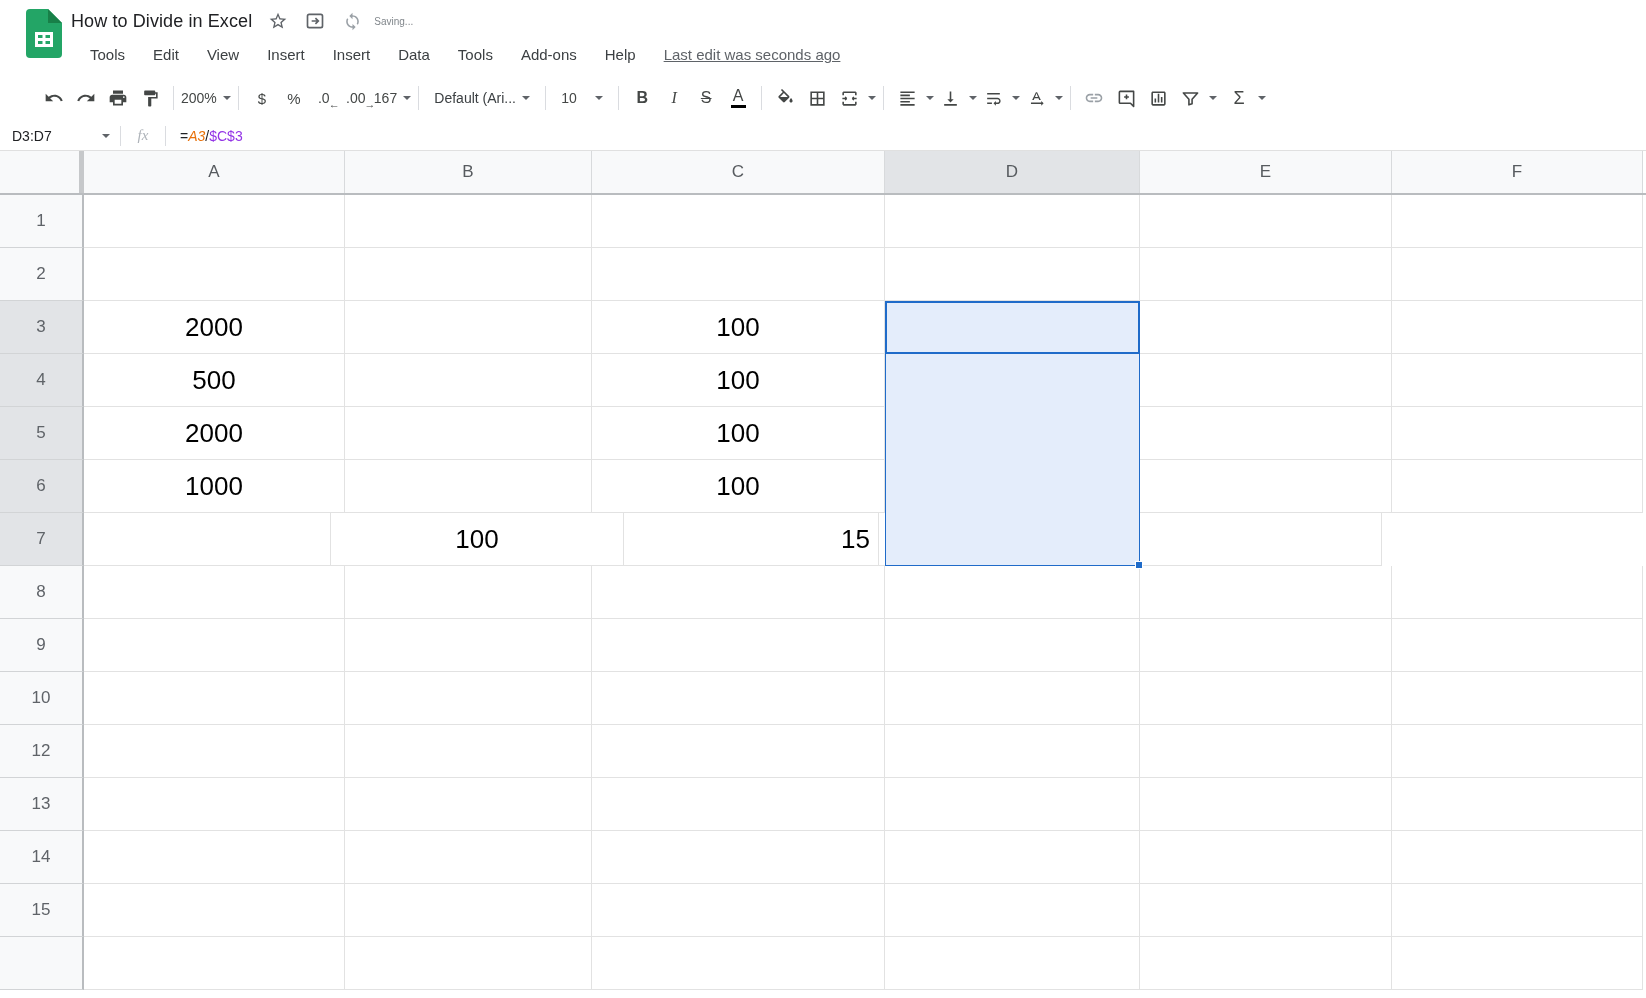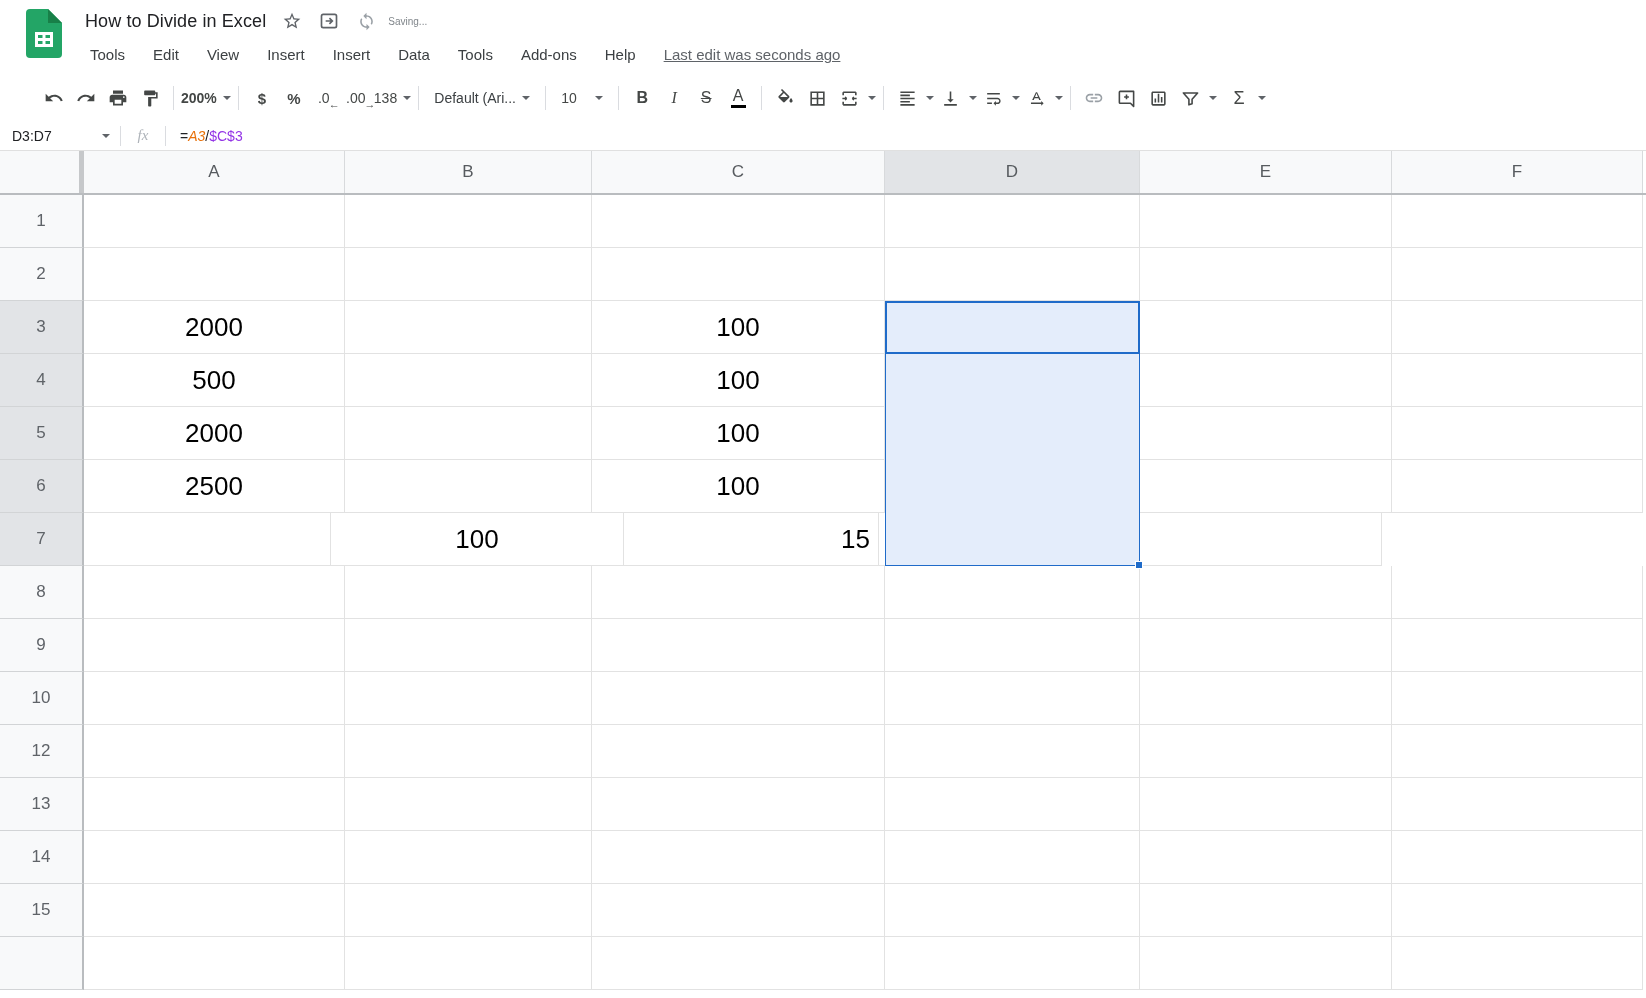--- a/index.html
+++ b/index.html
@@ -4,39 +4,39 @@
 <title>How to Divide in Excel - Google Sheets</title>
 <style>
   * { margin:0; padding:0; box-sizing:border-box; }
   html,body { width:1646px; height:998px; overflow:hidden; background:#fff;
               font-family:"Liberation Sans", sans-serif; }
   .app { position:relative; width:1646px; height:998px; background:#fff; }
 
   
   .titlebar { position:absolute; left:0; top:0; width:100%; height:75px; background:#fff; }
   .logo { position:absolute; left:26px; top:9px; width:36px; height:49px; cursor:pointer; }
-  .title-row { position:absolute; left:85px; top:10px; display:flex; align-items:center; gap:15px; }
+  .title-row { position:absolute; left:71px; top:10px; display:flex; align-items:center; gap:15px; }
   .doc-title { font-size:18px; color:#202124; letter-spacing:.1px; }
   .tb-ico { width:22px; height:22px; display:flex; align-items:center; justify-content:center; color:#5f6368; cursor:pointer; }
   .saving { font-size:10px; color:#80868b; margin-left:-4px; }
   .menubar { position:absolute; left:88px; top:44px; display:flex; align-items:center; gap:24px;
              font-size:15px; color:#3c4043; }
   .menu-item { cursor:pointer; padding:2px 2px; }
   .last-edit { font-size:15px; color:#5f6368; text-decoration:underline; margin-left:2px; cursor:pointer; }
 
   
   .toolbar { position:absolute; left:0; top:75px; width:100%; height:46px; background:#fff;
              display:flex; align-items:center; padding-left:38px; }
   .tbtn { min-width:32px; height:32px; display:flex; align-items:center; justify-content:center;
           gap:3px; border-radius:4px; color:#444746; cursor:pointer; font-size:14px; }
   .tbtn svg { display:block; }
   .sep { width:1px; height:24px; background:#dadce0; margin:0 7px; flex:none; }
   .arr { width:0; height:0; border-left:4px solid transparent; border-right:4px solid transparent;
          border-top:4px solid #5f6368; margin-left:3px; }
-  .txtbtn { font-size:15px; color:#444746;font-weight:bold; }
+  .txtbtn { font-size:15px; color:#444746; }
   .dec { position:relative; font-size:14px; color:#444746; padding-right:4px; }
   .dec small { position:absolute; bottom:-4px; right:-6px; font-size:11px; color:#444746; }
   .fontbox { width:112px; justify-content:center; padding:0 6px; }
   .fontname { font-size:14px; color:#3c4043; white-space:nowrap; overflow:hidden; text-overflow:ellipsis; max-width:86px; }
   .sizebox { width:58px; justify-content:space-between; padding:0 8px; }
   .b-bold { font-weight:bold; font-size:16px; }
   .b-italic { font-style:italic; font-size:16px; font-family:"Liberation Serif", serif; }
   .b-strike { text-decoration:line-through; font-size:16px; }
   .b-color { font-size:16px; line-height:1; border-bottom:3px solid #000; padding:0 2px 1px 2px; }
   .b-sigma { font-size:18px; }
@@ -152,21 +152,21 @@
     <span class="sep"></span>
     <span class="tbtn txtbtn">$</span>
     <span class="tbtn txtbtn">%</span>
     <span class="tbtn">
       <span class="dec"><span>.0</span><small>←</small></span>
     </span>
     <span class="tbtn">
       <span class="dec"><span>.00</span><small>→</small></span>
     </span>
     <span class="tbtn">
-      <span style="font-size:14px">138</span>
+      <span style="font-size:14px">167</span>
       <span class="arr"></span>
     </span>
     <span class="sep"></span>
     <span class="tbtn fontbox" title="Font">
       <span class="fontname">Default (Ari...</span>
       <span class="arr"></span>
     </span>
     <span class="sep"></span>
     <span class="tbtn sizebox" title="Font size">
       <span style="font-size:14px">10</span>
@@ -311,21 +311,21 @@
           <div class="rh sel">5</div>
           <div class="cell" style="width: 261px;">2000</div>
           <div class="cell" style="width: 247px;"></div>
           <div class="cell" style="width: 293px;">100</div>
           <div class="cell right" style="width: 255px;">20</div>
           <div class="cell" style="width: 252px;"></div>
           <div class="cell" style="width: 251px;"></div>
         </div>
         <div class="grow">
           <div class="rh sel">6</div>
-          <div class="cell" style="width: 261px;">2500</div>
+          <div class="cell" style="width: 261px;">1000</div>
           <div class="cell" style="width: 247px;"></div>
           <div class="cell" style="width: 293px;">100</div>
           <div class="cell right" style="width: 255px;">25</div>
           <div class="cell" style="width: 252px;"></div>
           <div class="cell" style="width: 251px;"></div>
         </div>
         <div class="grow">
           <div class="rh sel">7</div>
           <div class="cell" style="width: 247px;"></div>
           <div class="cell" style="width: 293px;">100</div>

